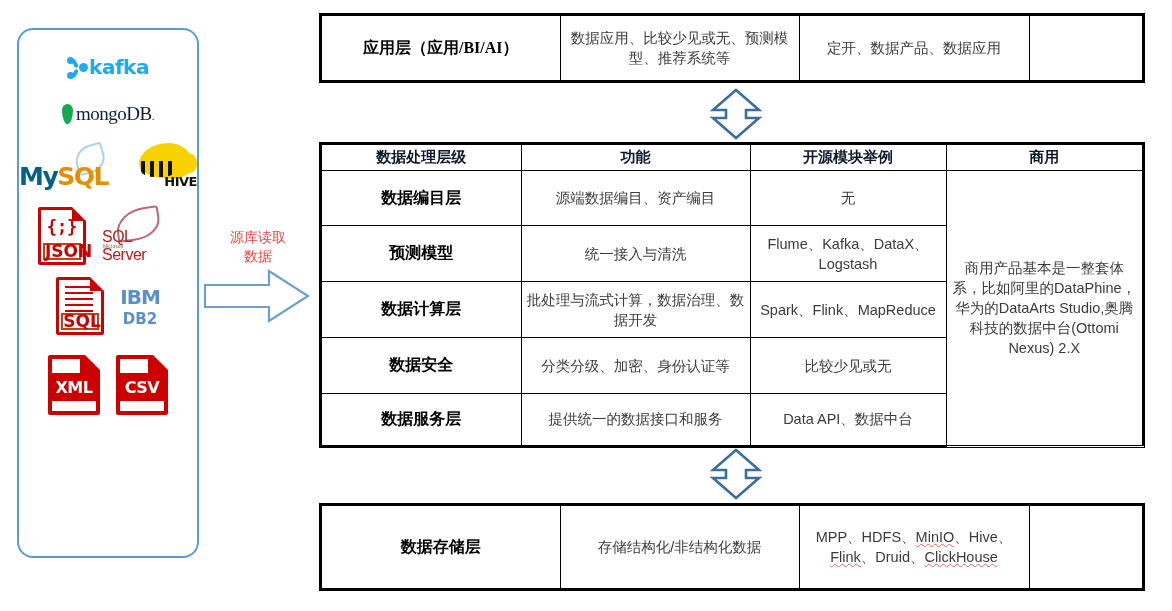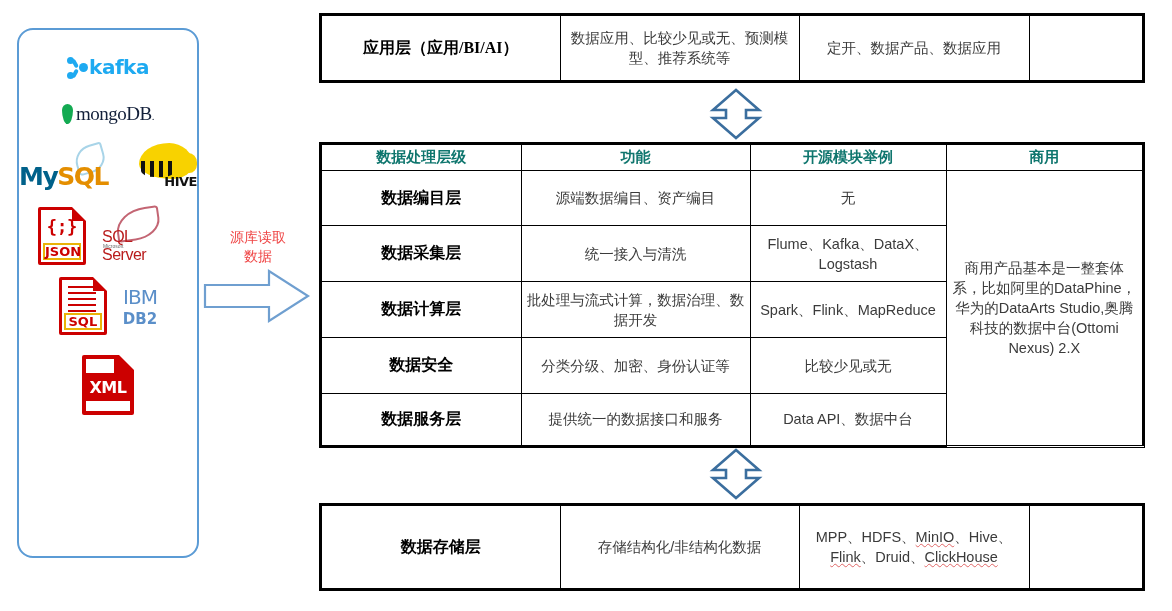--- a/index.html
+++ b/index.html
@@ -129,23 +129,23 @@
   }
   .filecard .brace {
     position:absolute; left:0; right:0; top: 7px;
     text-align:center;
     font-family:"DejaVu Sans Mono", monospace;
     font-weight:bold; font-size: 17px; color:#cc0000;
   }
   .filecard .tag {
     position:absolute; left:2px; right:2px; bottom: 2px;
     text-align:center;
-    border: 2px solid #eab308;
-    font-family:"DejaVu Sans", sans-serif;
-    font-weight:bold; font-size: 13px; color:#cc0000;
+    border: 2px solid #c2410c;
+    font-family:"DejaVu Sans", sans-serif;
+    font-weight:bold; font-size: 17px; color:#cc0000;
     line-height: 13px;
     background:#fff;
   }
   .sqlserver { position:relative; width: 78px; height: 56px; }
   .ss-mark {
     position:absolute; left: 16px; top: 0;
     width: 44px; height: 32px;
     border: 2px solid #b84a5a;
     border-radius: 70% 10% 60% 10%;
     transform: rotate(-8deg);
@@ -175,21 +175,21 @@
 
   
   .db-row3 { margin-top: 12px; display:flex; align-items:center; justify-content:center; gap: 16px; }
   .sqlcard .lines {
     position:absolute; left: 6px; top: 6px; right: 8px; height: 30px;
     background: repeating-linear-gradient(180deg,#cc0000 0 2px, transparent 2px 6px);
   }
   .ibm-wrap { text-align:center; }
   .ibm-word {
     font-family:"DejaVu Sans", sans-serif;
-    font-weight: normal; font-size: 20px;
+    font-weight: bold; font-size: 20px;
     color: #5b8fc9;
     letter-spacing: -1px;
     background: repeating-linear-gradient(180deg, rgba(255,255,255,0) 0 2px, rgba(255,255,255,.9) 2px 3px);
     -webkit-background-clip: text;
   }
   .db2-word {
     font-family:"DejaVu Sans", sans-serif;
     font-weight: bold; font-size: 15px; color: #5b8fc9;
     margin-top: 1px;
   }
@@ -265,21 +265,21 @@
   .c-body {
     font-family:"Liberation Sans","DejaVu Sans",sans-serif;
     font-size: 14.5px;
     color: #3b3b3b;
     line-height: 20px;
   }
   .c-head {
     font-family:"Liberation Serif","DejaVu Serif",serif;
     font-weight: bold;
     font-size: 15px;
-    color: #0f766e;
+    color: #0f172a;
   }
   .spell {
     text-decoration: underline;
     text-decoration-style: wavy;
     text-decoration-color: #e06666;
     text-decoration-thickness: 1px;
   }
 
   
   #top-table, #mid-table, #bot-table { outline: 1px solid #000; }
@@ -348,20 +348,25 @@
     <span class="ibm-wrap">
       <span class="ibm-word">IBM</span>
       <div class="db2-word">DB2</div>
     </span>
   </div>
 
   <div class="db-row4">
     <span class="solidcard">
       <span class="inner-top"></span>
       <span class="label">XML</span>
+      <span class="inner-bot"></span>
+    </span>
+    <span class="solidcard">
+      <span class="inner-top"></span>
+      <span class="label">CSV</span>
       <span class="inner-bot"></span>
     </span>
   </div>
 </div>
 
 <div id="read-arrow-group">
   <div id="read-arrow-label">
     <div>源库读取</div>
     <div>数据</div>
   </div>
@@ -409,21 +414,21 @@
     </tr>
 
     <tr>
       <td class="c-layer lcol" style="height:55px">数据编目层</td>
       <td class="c-body">源端数据编目、资产编目</td>
       <td class="c-body">无</td>
       <td class="c-body rcol" rowspan="5">商用产品基本是一整套体系，比如阿里的DataPhine，华为的DataArts Studio,奥腾科技的数据中台(Ottomi Nexus) 2.X</td>
     </tr>
 
     <tr>
-      <td class="c-layer lcol" style="height:56px">数据采集层</td>
+      <td class="c-layer lcol" style="height:56px">预测模型</td>
       <td class="c-body">统一接入与清洗</td>
       <td class="c-body">Flume、Kafka、DataX、Logstash</td>
     </tr>
 
     <tr>
       <td class="c-layer lcol" style="height:56px">数据计算层</td>
       <td class="c-body">批处理与流式计算，数据治理、数据开发</td>
       <td class="c-body">Spark、Flink、MapReduce</td>
     </tr>
 

